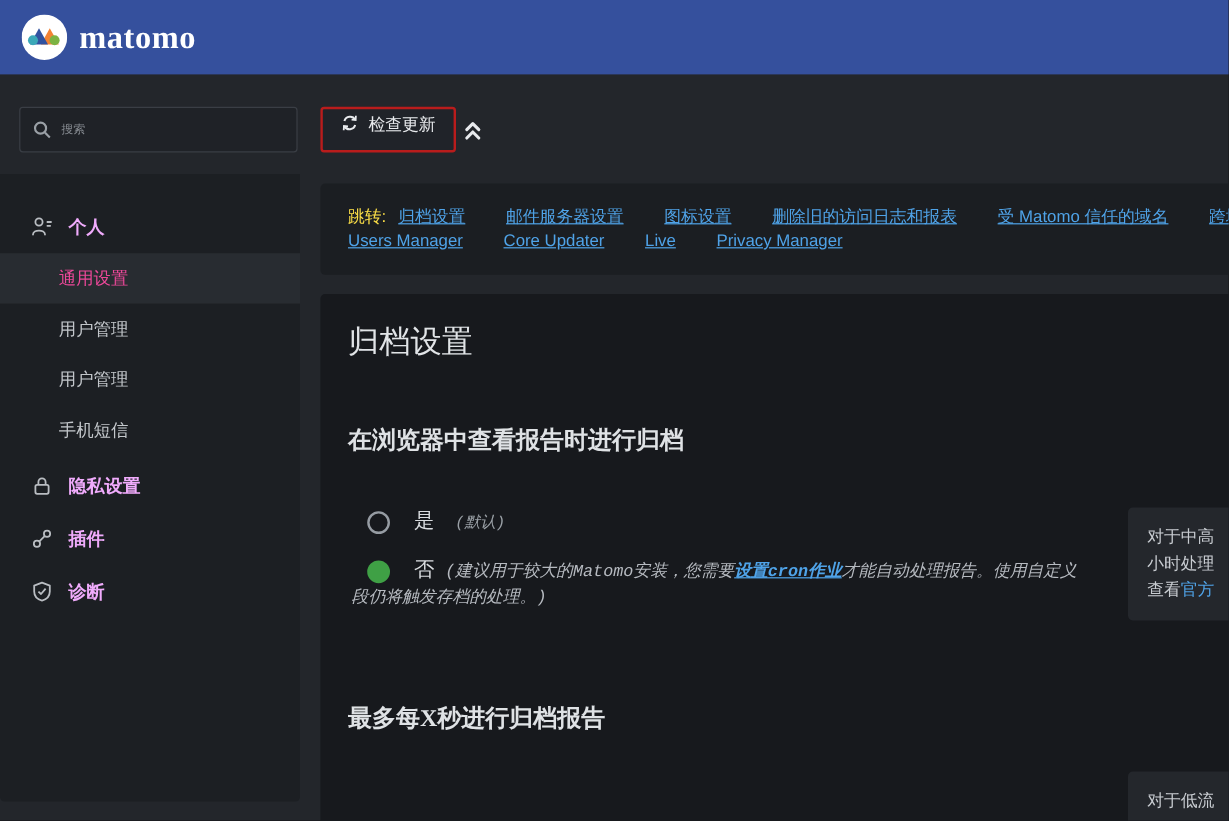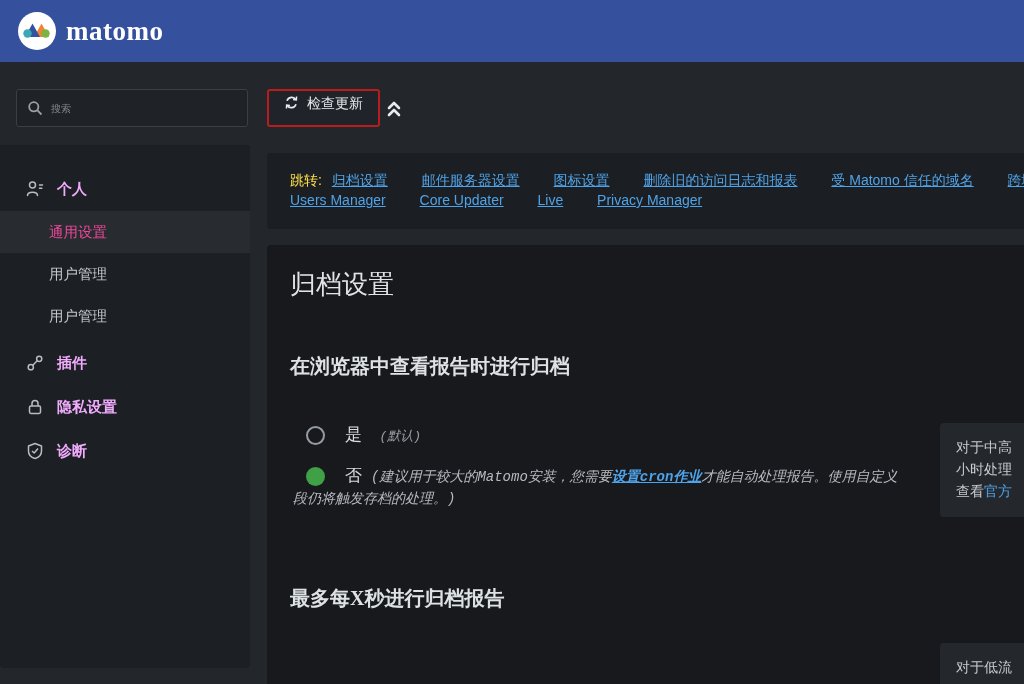--- a/index.html
+++ b/index.html
@@ -149,42 +149,45 @@
 
     <div class="nav-sub active">
       <span>通用设置</span>
     </div>
     <div class="nav-sub">
       <span>用户管理</span>
     </div>
     <div class="nav-sub">
       <span>用户管理</span>
     </div>
+    <div class="nav-sub">
+      <span>手机短信</span>
+    </div>
 
     <div class="nav-spacer"></div>
+
+    <div class="nav-item">
+      <span class="ic">
+        <svg width="18" height="18" viewBox="0 0 18 18" fill="none" stroke="currentColor" stroke-width="1.5">
+          <rect x="3.5" y="8" width="11" height="7.5" rx="1.4"></rect>
+          <path d="M6 8 V5.6 A3 3 0 0 1 12 5.6 V8"></path>
+        </svg>
+      </span>
+      <span>隐私设置</span>
+    </div>
 
     <div class="nav-item">
       <span class="ic">
         <svg width="18" height="18" viewBox="0 0 18 18" fill="none" stroke="currentColor" stroke-width="1.5">
           <circle cx="4.8" cy="13.2" r="2.6"></circle>
             <circle cx="13.2" cy="4.8" r="2.6"></circle>
           <line x1="6.8" y1="11.2" x2="11.2" y2="6.8"></line>
         </svg>
       </span>
       <span>插件</span>
-    </div>
-
-    <div class="nav-item">
-      <span class="ic">
-        <svg width="18" height="18" viewBox="0 0 18 18" fill="none" stroke="currentColor" stroke-width="1.5">
-          <rect x="3.5" y="8" width="11" height="7.5" rx="1.4"></rect>
-          <path d="M6 8 V5.6 A3 3 0 0 1 12 5.6 V8"></path>
-        </svg>
-      </span>
-      <span>隐私设置</span>
     </div>
 
 
 
     <div class="nav-item">
       <span class="ic">
         <svg width="18" height="18" viewBox="0 0 18 18" fill="none" stroke="currentColor" stroke-width="1.5" stroke-linejoin="round">
           <path d="M9 1.5 L15.5 4 V9 C15.5 13 12.5 15.6 9 16.5 C5.5 15.6 2.5 13 2.5 9 V4 Z"></path>
           <polyline points="6,9 8.2,11 12,6.5"></polyline>
         </svg>

